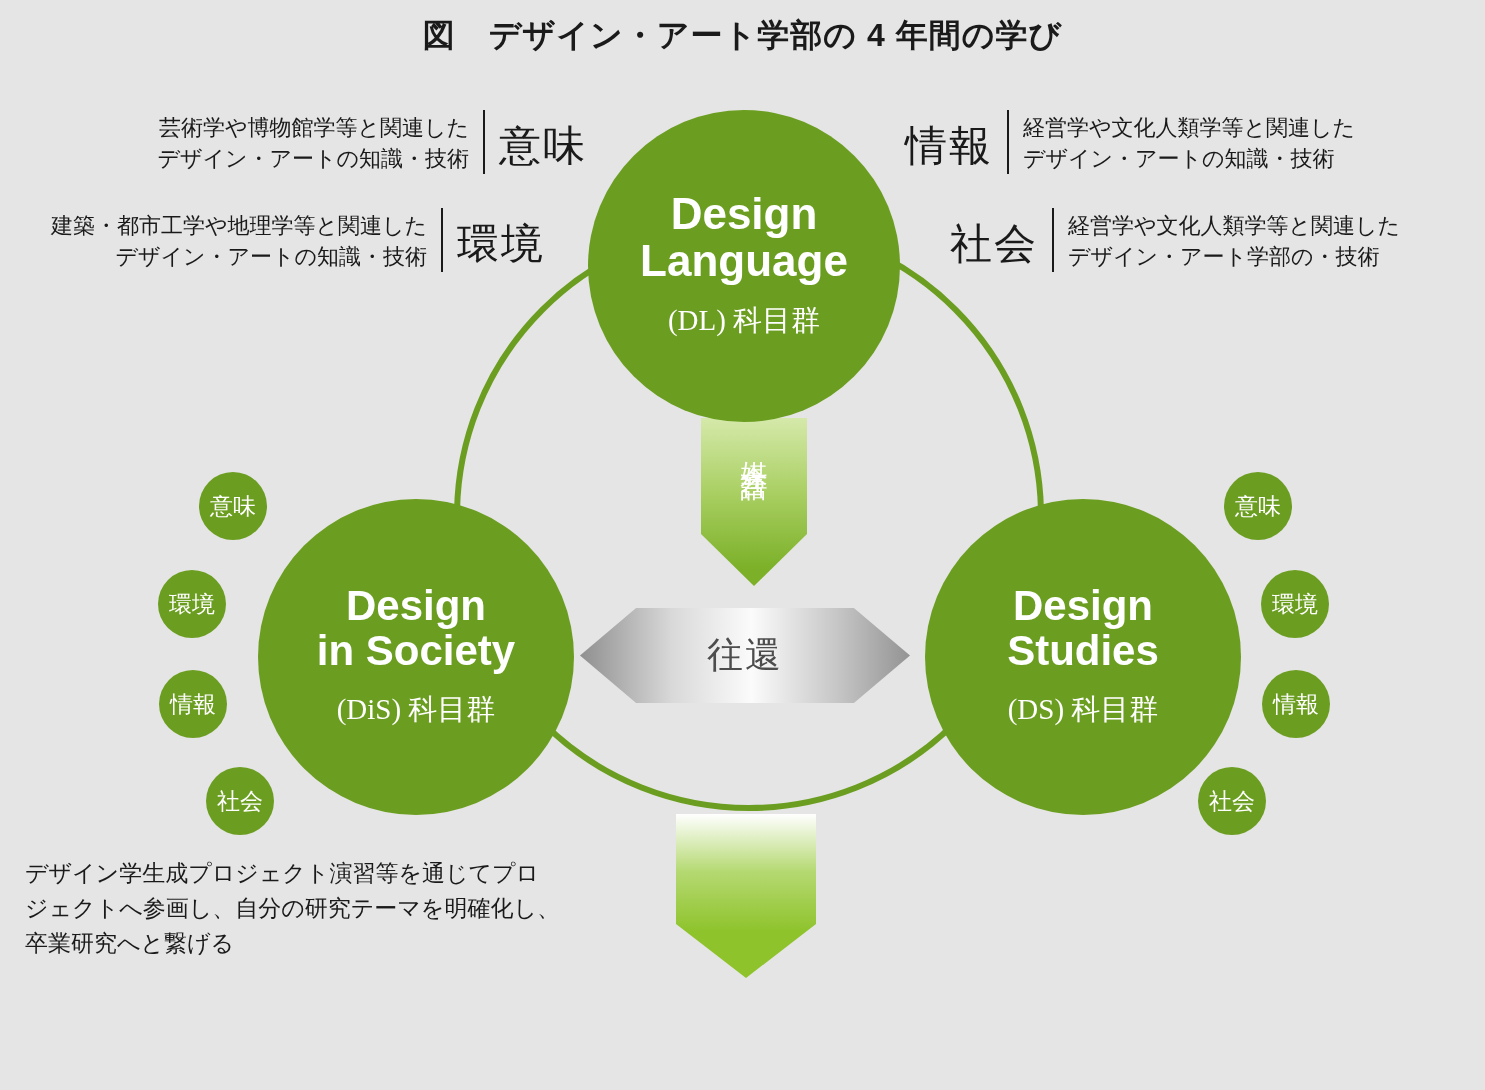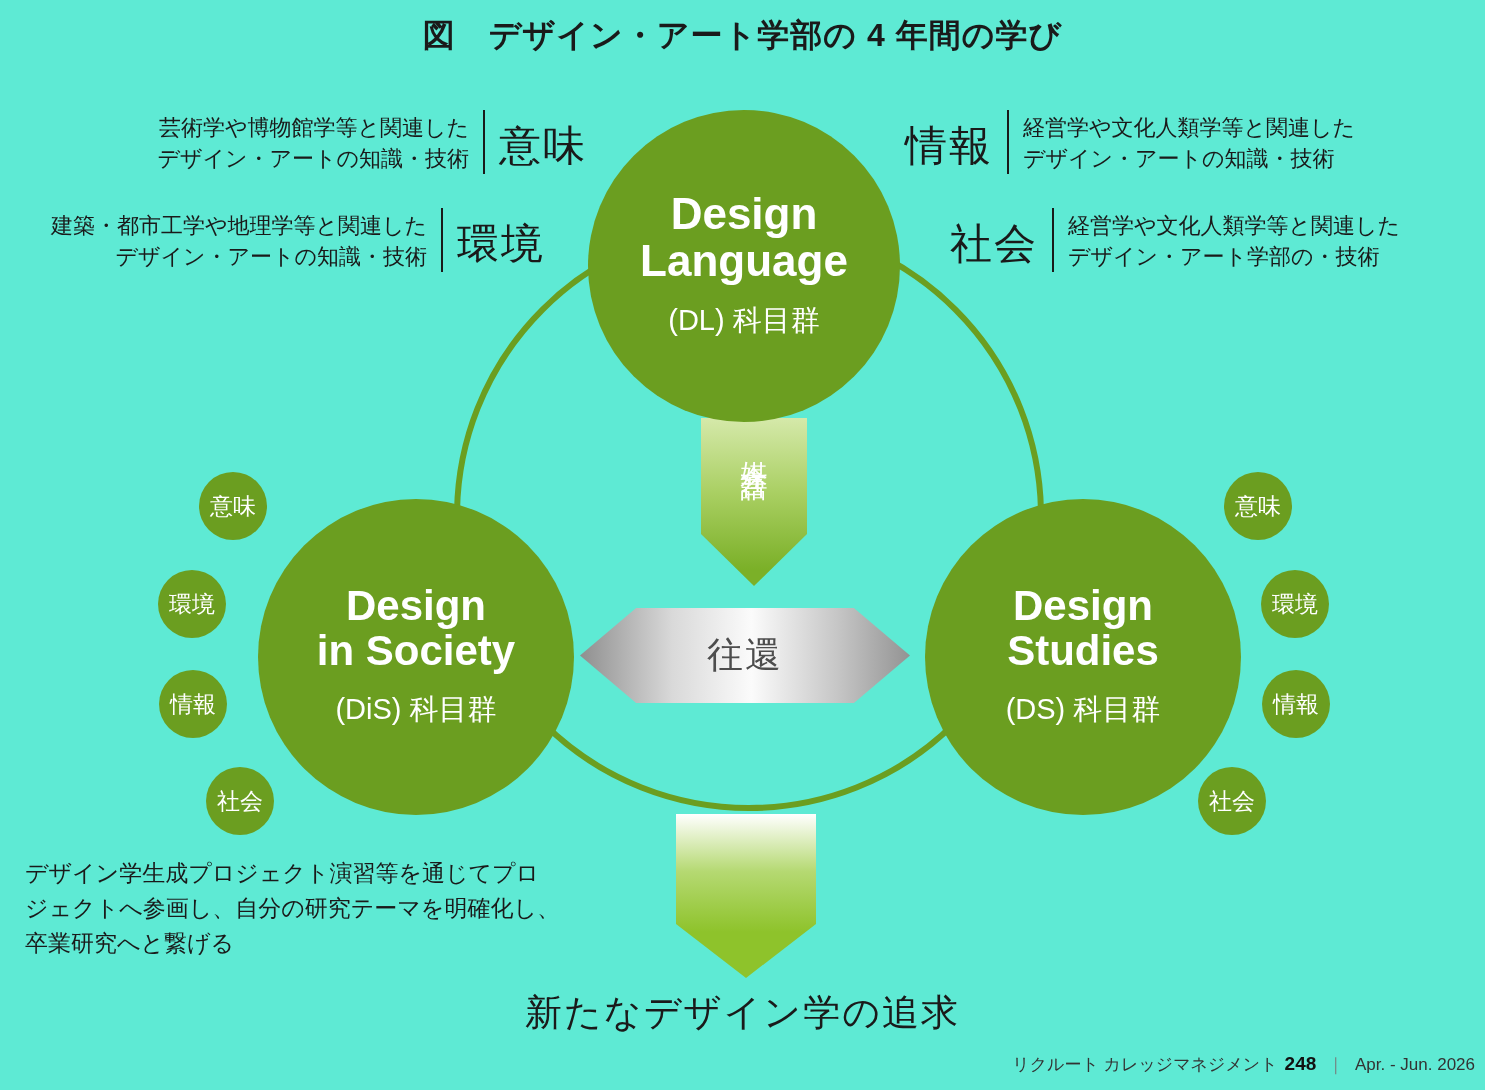--- a/index.html
+++ b/index.html
@@ -1,17 +1,17 @@
 <!DOCTYPE html>
 <html><head>
 <meta charset="utf-8">
 <style>
   html,body{margin:0;padding:0;background:#fff;}
   .stage{
-    position:relative;width:1485px;height:1090px;background:#5eead4;overflow:hidden;
+    position:relative;width:1485px;height:1090px;background:#e5e5e5;overflow:hidden;
     font-family:"Liberation Sans","DejaVu Sans",sans-serif;color:#1a1a1a;
   }
   .abs{position:absolute;}
   
   .fig-title{
     left:0;right:0;top:14px;text-align:center;
     font-size:32px;font-weight:bold;letter-spacing:1px;
   }
   
   .ring{
@@ -22,21 +22,21 @@
   .bigcircle{
     border-radius:50%;background:#6b9e20;z-index:3;
     display:flex;flex-direction:column;align-items:center;justify-content:center;
     text-align:center;color:#fff;
   }
   .circle-top{left:588px;top:110px;width:312px;height:312px;}
   .circle-left{left:258px;top:499px;width:316px;height:316px;}
   .circle-right{left:925px;top:499px;width:316px;height:316px;}
   .c-title{font-weight:bold;font-size:44px;line-height:1.06;white-space:pre-line;letter-spacing:0;}
   .circle-left .c-title,.circle-right .c-title{font-size:42px;}
-  .c-sub{font-size:29px;margin-top:16px;font-weight:normal;}
+  .c-sub{font-size:29px;margin-top:16px;font-weight:normal;font-family:Liberation Serif, serif;}
   
   .varrow{
     left:701px;top:418px;width:106px;height:168px;z-index:2;
     background:linear-gradient(180deg,#d5e9aa 0%,#a9cf62 45%,#7bb028 90%);
     clip-path:polygon(0 0,100% 0,100% 69%,50% 100%,0 69%);
     display:flex;align-items:flex-start;justify-content:center;
   }
   .varrow span{
     writing-mode:vertical-rl;text-orientation:upright;color:#fff;
     font-size:27px;letter-spacing:4px;margin-top:22px;font-weight:500;
@@ -152,22 +152,15 @@
 
   <div class="abs sat" style="left:1224px;top:472px;">意味</div>
   <div class="abs sat" style="left:1261px;top:570px;">環境</div>
   <div class="abs sat" style="left:1262px;top:670px;">情報</div>
   <div class="abs sat" style="left:1198px;top:767px;">社会</div>
 
   <div class="abs descr descr-left">デザイン学生成プロジェクト演習等を通じてプロ
 ジェクトへ参画し、自分の研究テーマを明確化し、
 卒業研究へと繋げる</div>
 
-  <div class="abs conclusion">新たなデザイン学の追求</div>
 
-  <div class="abs footer">
-    <span>リクルート カレッジマネジメント</span>
-    <span class="issue">248</span>
-    <span class="sep">｜</span>
-    <span>Apr. - Jun. 2026</span>
-  </div>
 
 </div>
 
 </body></html>

